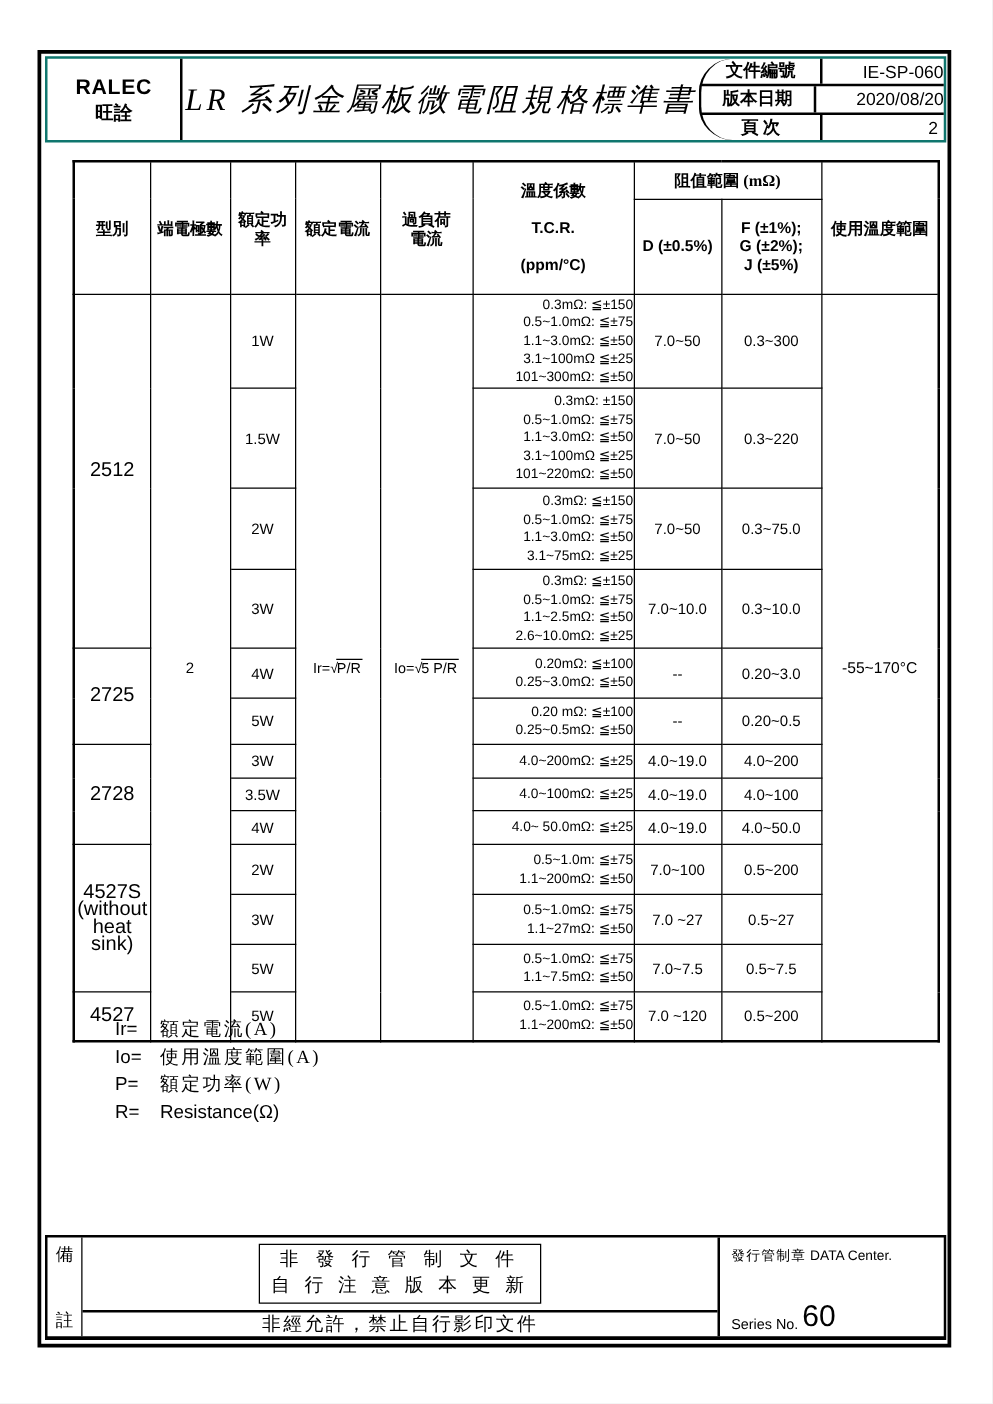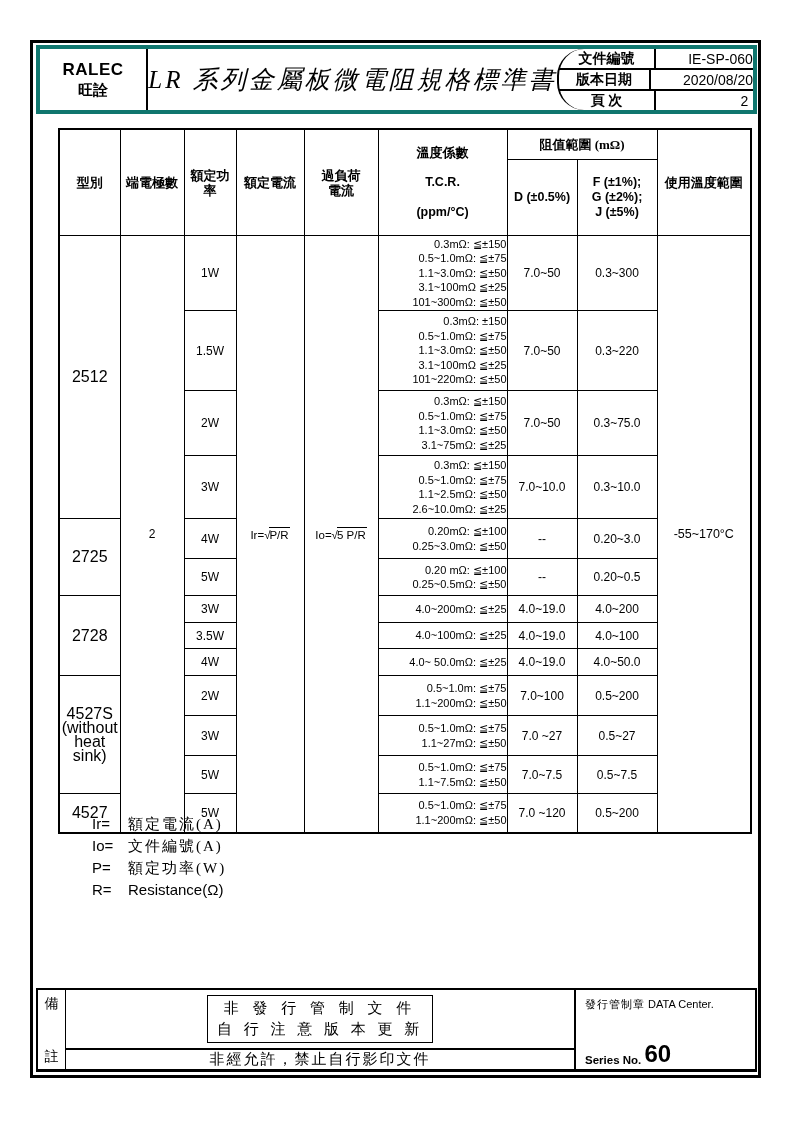--- a/index.html
+++ b/index.html
@@ -10,21 +10,21 @@
   }
   .zh { font-family:"Liberation Serif", serif; }
   .page-border {
     position:absolute; left:30px; top:40px; width:725px; height:1032px;
     border:3px solid #000;
   }
 
   
   .doc-header {
     position:absolute; left:36px; top:45px; width:721px; height:69px;
-    border:4px solid #0f766e; box-sizing:border-box; display:flex; background:#fff;
+    border:2px solid #0f766e; box-sizing:border-box; display:flex; background:#fff;
   }
   .logo-cell { width:108px; border-right:2px solid #000; box-sizing:border-box;
     display:flex; flex-direction:column; align-items:center; justify-content:center; }
   .logo-en { font-weight:bold; font-size:17px; letter-spacing:0.5px; }
   .logo-zh { font-weight:bold; font-size:15px; margin-top:1px; }
   .title-cell { flex:1; display:flex; align-items:center; justify-content:center;
     font-size:25px; letter-spacing:3px; white-space:nowrap;font-style:italic; }
   .meta-cell { width:196px; border-left:2px solid #000; box-sizing:border-box;
     display:flex; flex-direction:column;border-radius:27px; }
   .meta-row { flex:1; display:flex; border-bottom:2px solid #000; }
@@ -76,21 +76,21 @@
     display:flex; align-items:center; justify-content:center; }
   .notice-box { border:1px solid #000; padding:2px 9px; text-align:center;
     font-size:15px; line-height:21px; }
   .notice-l1 { letter-spacing:5px; white-space:pre; }
   .notice-l2 { letter-spacing:4px; white-space:pre; }
   .f-mid-bottom { flex:1; display:flex; align-items:center; justify-content:center;
     font-size:15px; letter-spacing:2px; }
   .f-right { flex:1; position:relative; }
   .stamp-line { position:absolute; top:7px; left:9px; font-size:11px; white-space:nowrap; }
   .stamp-line .zh { font-size:11px; letter-spacing:1px; }
-  .series-line { position:absolute; bottom:3px; left:9px; font-size:11.5px; white-space:nowrap;font-weight:bold; }
+  .series-line { position:absolute; bottom:3px; left:9px; font-size:11.5px; white-space:nowrap; }
   .series-big { font-size:24px; line-height:24px; vertical-align:bottom; }
 </style>
 </head>
 <body>
 
 <div class="page">
   <div class="page-border"></div>
 
   <div class="doc-header">
     <div class="logo-cell">
@@ -262,21 +262,21 @@
   </tbody>
     </table>
 
   <div class="legend">
     <div class="legend-row">
       <span class="legend-sym">Ir=</span>
       <span class="legend-text zh">額定電流(A)</span>
     </div>
     <div class="legend-row">
       <span class="legend-sym">Io=</span>
-      <span class="legend-text zh">文件編號(A)</span>
+      <span class="legend-text zh">使用溫度範圍(A)</span>
     </div>
     <div class="legend-row">
       <span class="legend-sym">P=</span>
       <span class="legend-text zh">額定功率(W)</span>
     </div>
     <div class="legend-row">
       <span class="legend-sym">R=</span>
       <span class="legend-text">Resistance(Ω)</span>
     </div>
   </div>

